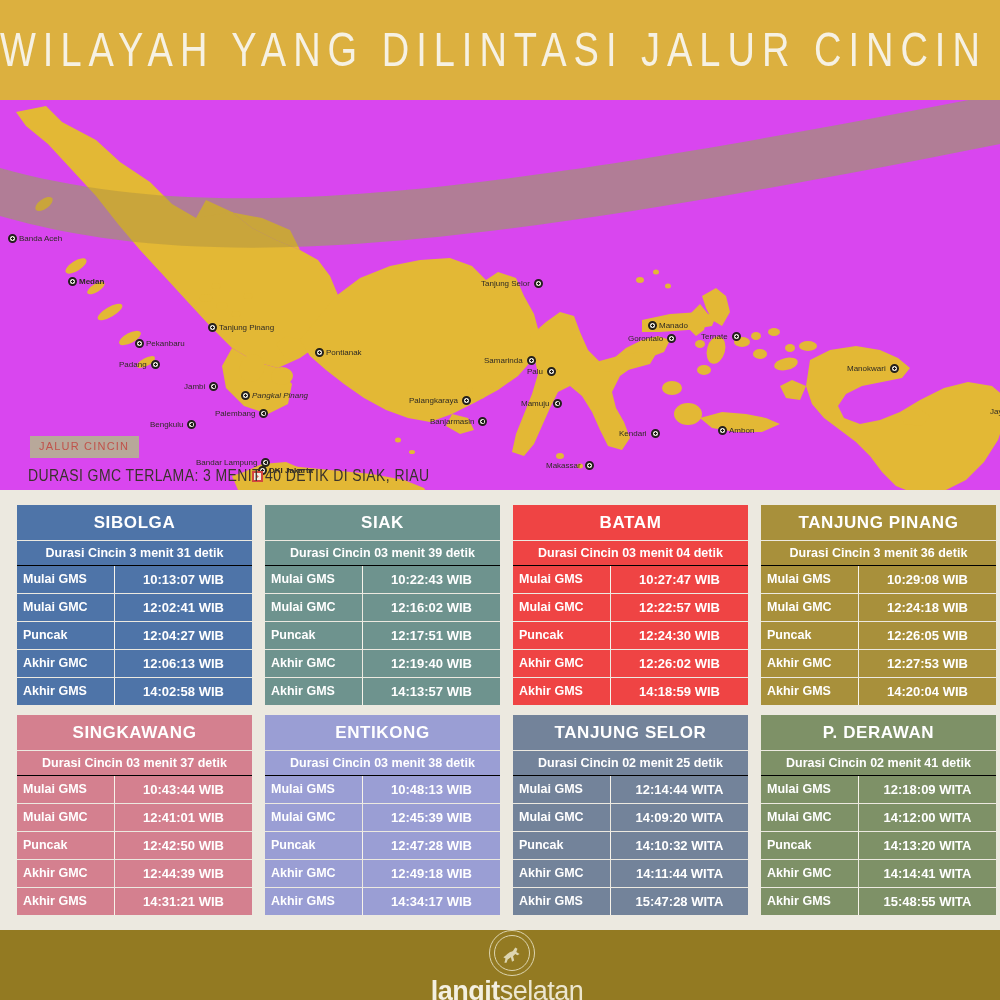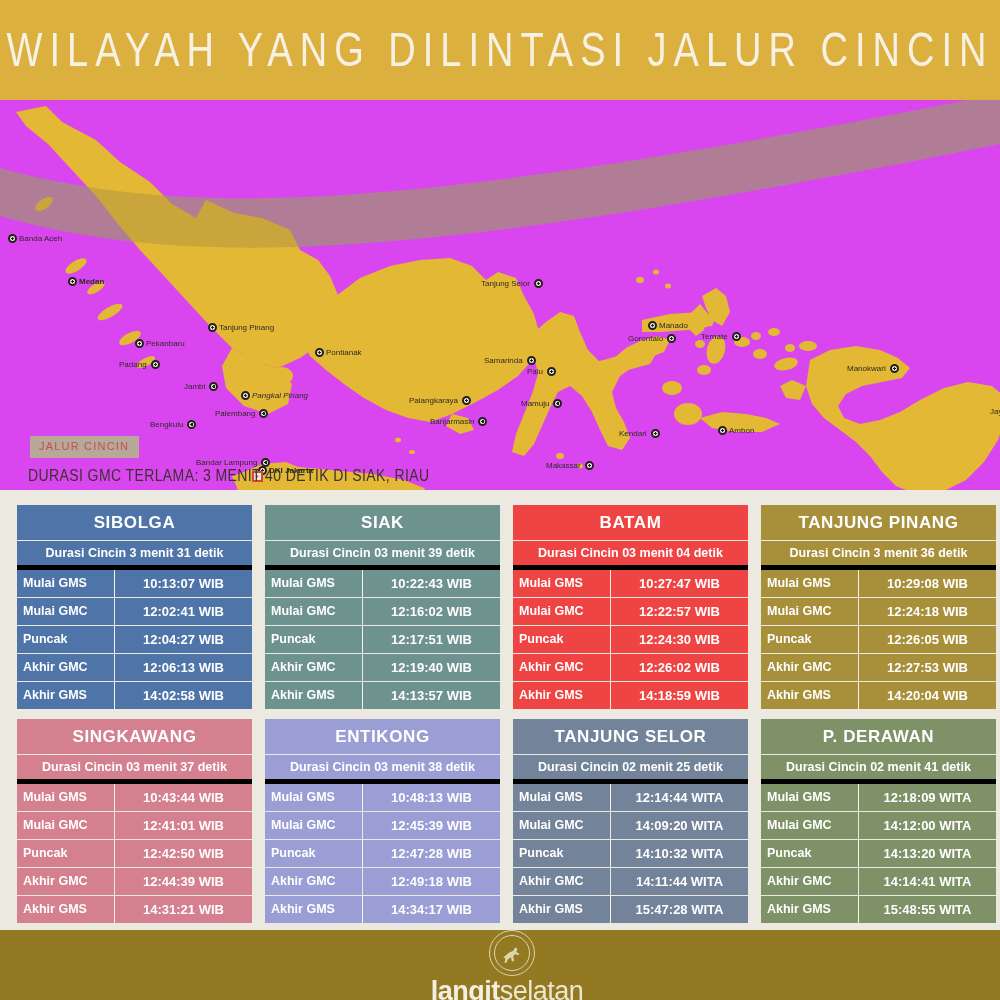--- a/index.html
+++ b/index.html
@@ -10,21 +10,20 @@
     overflow: hidden;
   }
   .page { position: relative; width: 1000px; height: 1000px; }
 
   
   .header {
     height: 100px;
     background: #dcb03f;
     display: flex;
     align-items: center;
-    justify-content: center;
   }
   .header h1 {
     color: #f6f1e3;
     font-size: 38px;
     font-weight: 300;
     letter-spacing: 7px;
     white-space: nowrap;
     transform: scaleY(1.25);
   }
 
@@ -88,21 +87,21 @@
   .card { width: 235px; font-size: 0; }
   .card .c-title {
     text-align: center; color: #fff; font-weight: bold;
     font-size: 17px; letter-spacing: .6px;
     padding: 8px 4px 7px;
     border-bottom: 1px solid #ece9e0;
   }
   .card .c-sub {
     text-align: center; color: #fff; font-weight: bold;
     font-size: 12.5px; padding: 5px 4px 5px;
-    border-bottom: 5px solid #000000;
+    border-bottom: 1px solid #000000;
   }
   .c-row { display: flex; border-bottom: 1px solid #ece9e0; }
   .c-row:last-child { border-bottom: none; }
   .c-row .lbl {
     width: 98px; color: #fff; font-size: 12.5px; font-weight: bold;
     padding: 6px 0 6px 6px;
     border-right: 1px solid #ece9e0;
   }
   .c-row .val {
     flex: 1; color: #fff; font-size: 13px; font-weight: bold;

